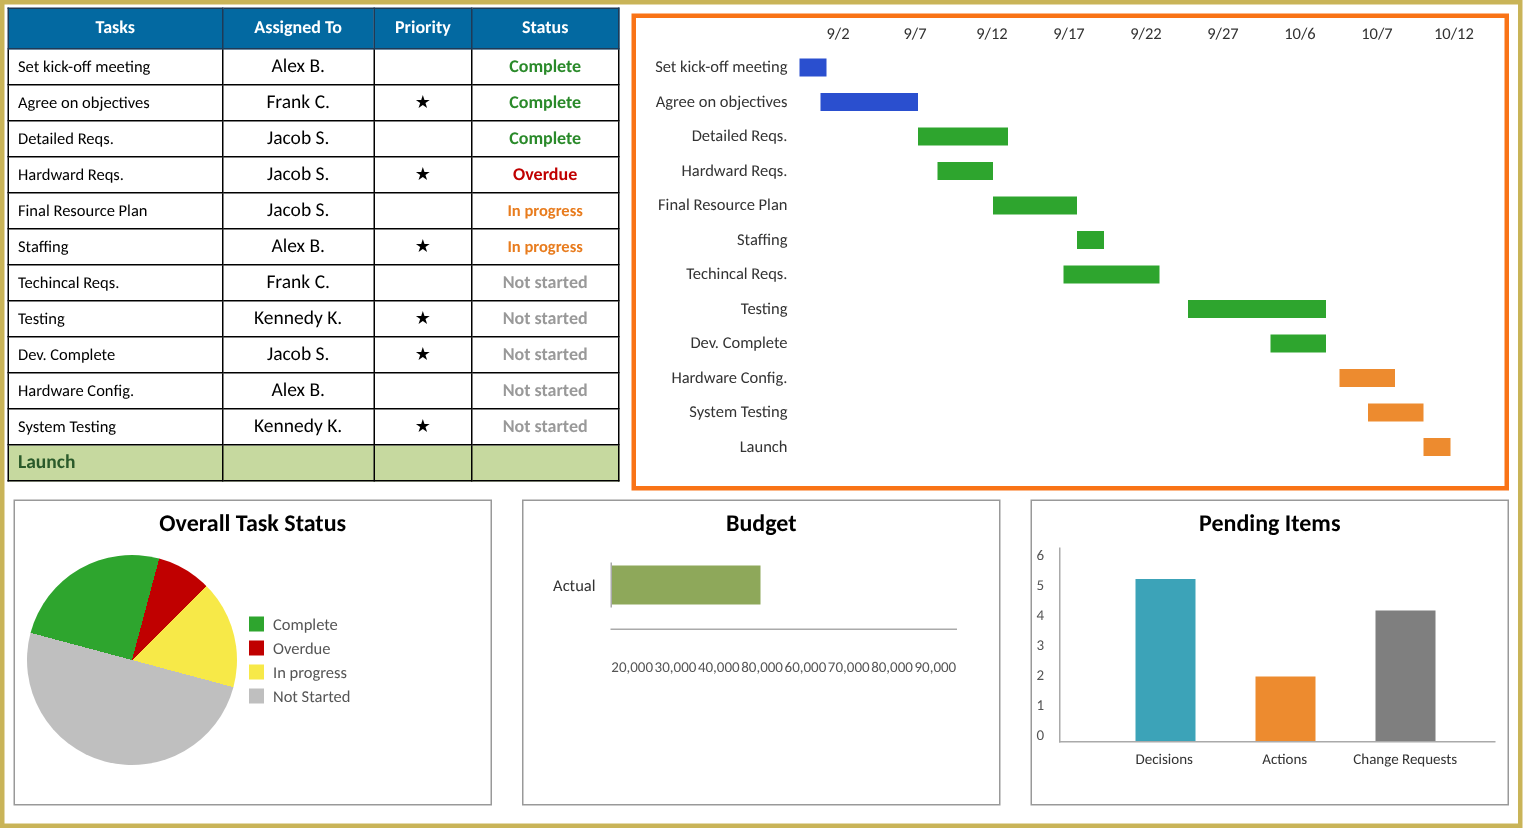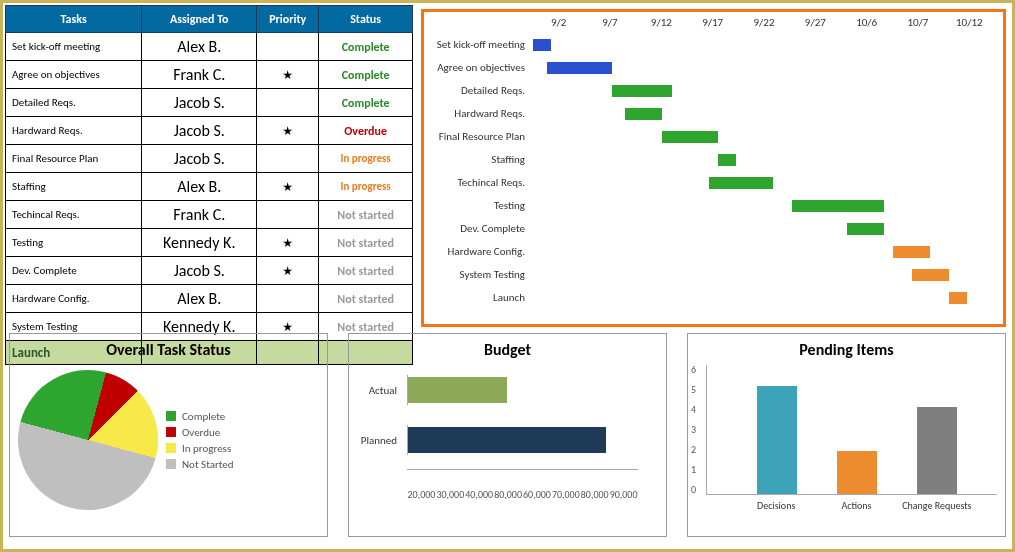--- a/index.html
+++ b/index.html
@@ -16,21 +16,21 @@
 .task-table { width: 100%; border-collapse: collapse; font-size: 12px; }
 .task-table th {
   background: #0369a1; color: #fff; font-weight: bold;
   padding: 6px 4px; text-align: center; border: 1px solid #1f3a56;
 }
 .task-table td {
   border: 1px solid #000; padding: 4px 6px; text-align: center;
   height: 22px; background: #fff;
 }
 .task-table td.tname { text-align: left; font-size: 11px; }
-.task-table td.assignee { font-size: 16px; }
+.task-table td.assignee { font-size: 13px; }
 .status-complete { color: #2a8a2a; font-weight: bold; }
 .status-overdue { color: #c00000; font-weight: bold; }
 .status-inprogress { color: #e87c1e; font-weight: bold; font-size:11px; }
 .status-notstarted { color: #999; font-weight: bold; }
 .launch-row td { background: #c6d99f; font-weight: bold; }
 .launch-row td.tname { color: #2a5a2a; font-size:13px; }
 
 .gantt-wrap {
   flex: 1; border: 3px solid #f97316; margin: 6px 6px 6px 6px;
   position: relative; font-size: 11px; padding: 4px 8px 4px 4px;
@@ -291,26 +291,20 @@
   </div>
   <div class="panel">
     <h3>Budget</h3>
     <div class="budget-chart" id="budget-chart">
         <div class="budget-row">
           <div class="budget-label">Actual</div>
           <div class="budget-track">
             <div class="budget-bar bg-actual" style="width: 43%;"></div>
           </div>
         </div>
-        <div class="budget-row">
-          <div class="budget-label">Planned</div>
-          <div class="budget-track">
-            <div class="budget-bar bg-planned" style="width: 86%;"></div>
-          </div>
-        </div>
         <div class="budget-axis">
           <span>20,000</span>
           <span>30,000</span>
           <span>40,000</span>
           <span>80,000</span>
           <span>60,000</span>
           <span>70,000</span>
           <span>80,000</span>
           <span>90,000</span>
         </div>

